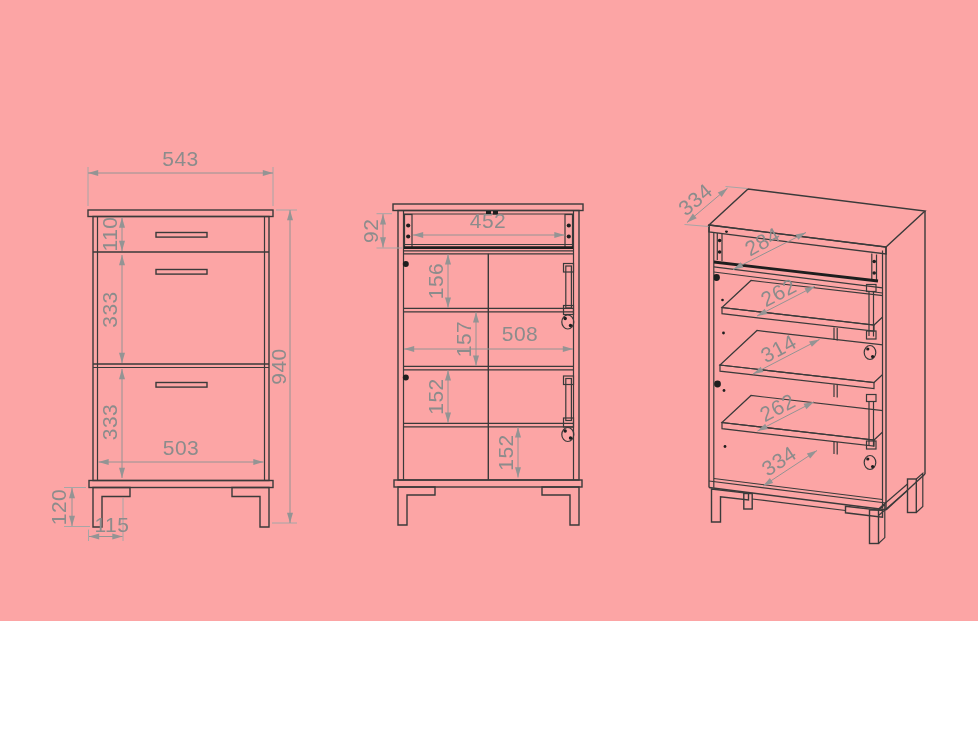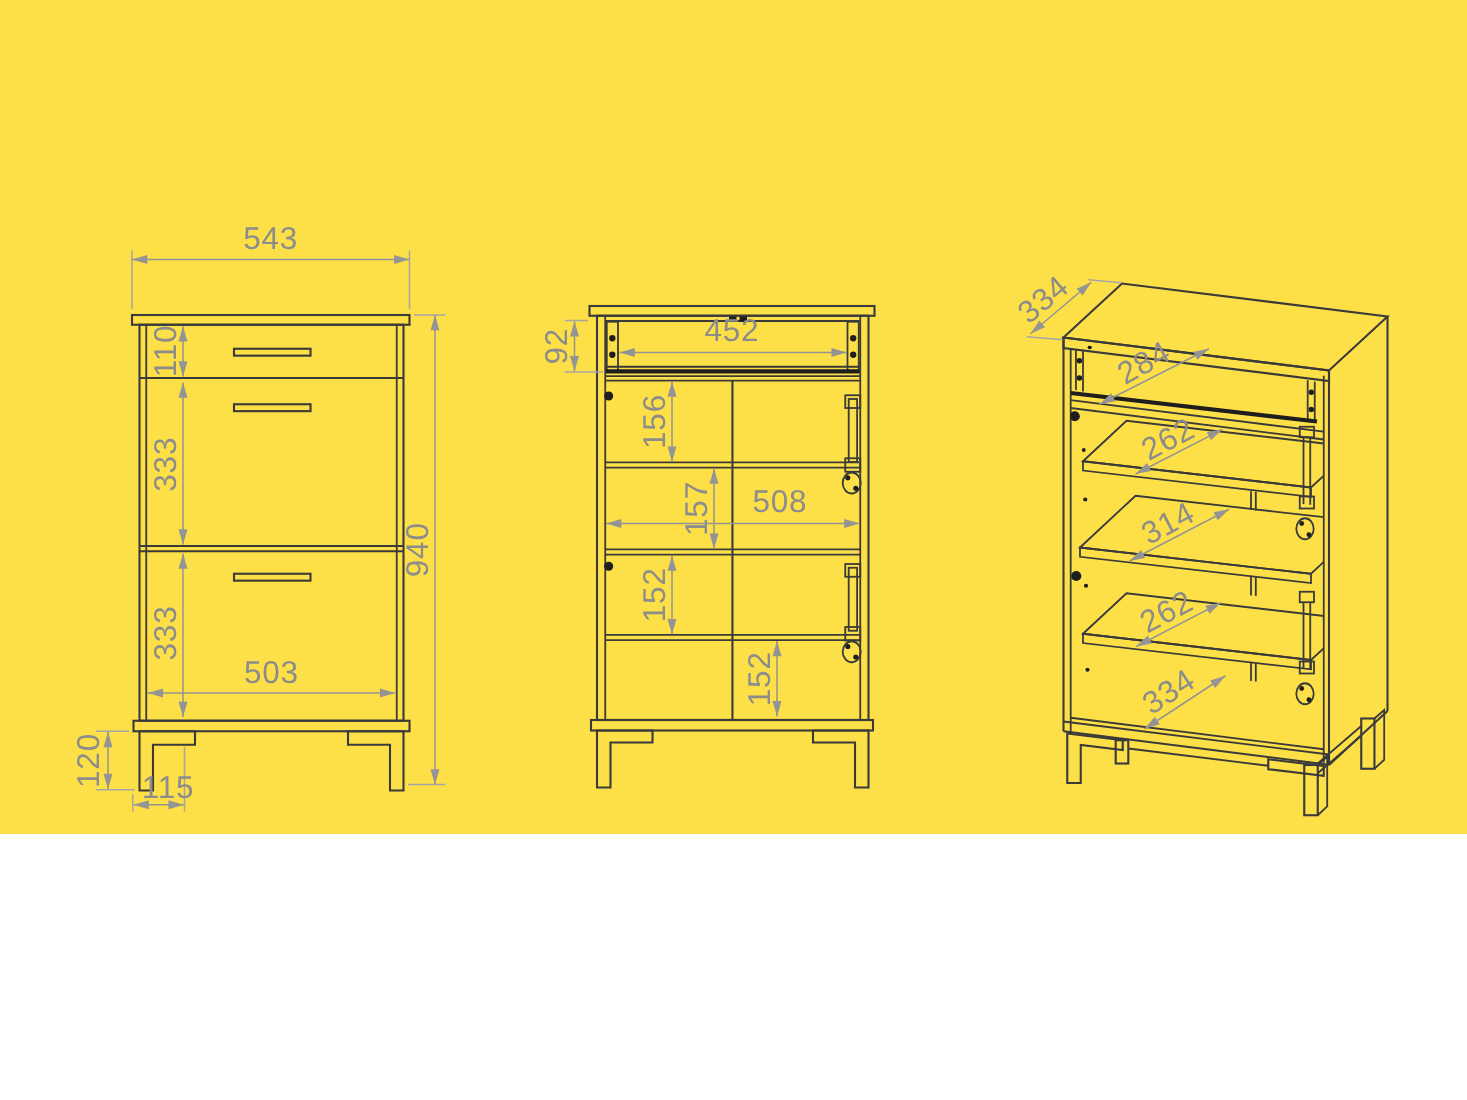--- a/index.html
+++ b/index.html
@@ -1,16 +1,16 @@
 <!DOCTYPE html>
 <html><head>
 <meta charset="utf-8">
 <style>
   html,body{margin:0;padding:0;background:#ffffff;}
-  .stage{position:relative;width:978px;height:556px;background:#fde047;overflow:hidden;
+  .stage{position:relative;width:978px;height:621px;background:#fca5a5;overflow:hidden;
          font-family:"Liberation Sans", sans-serif;}
   svg{position:absolute;left:0;top:0;}
   .dk{stroke:#3a3a3a;fill:none;stroke-width:1.4;}
   .dk2{stroke:#3a3a3a;fill:none;stroke-width:1.2;}
   .thick{stroke:#1e1e1e;fill:none;stroke-width:2.8;}
   .fillmark{fill:#1e1e1e;stroke:none;}
   .ext{stroke:#a6a6a6;fill:none;stroke-width:1;}
   .dim{stroke:#949494;fill:none;stroke-width:1;
        marker-start:url(#mStart);marker-end:url(#mEnd);}
   .dt{font-family:"Liberation Sans", sans-serif;font-size:21px;fill:#8c8c8c;

